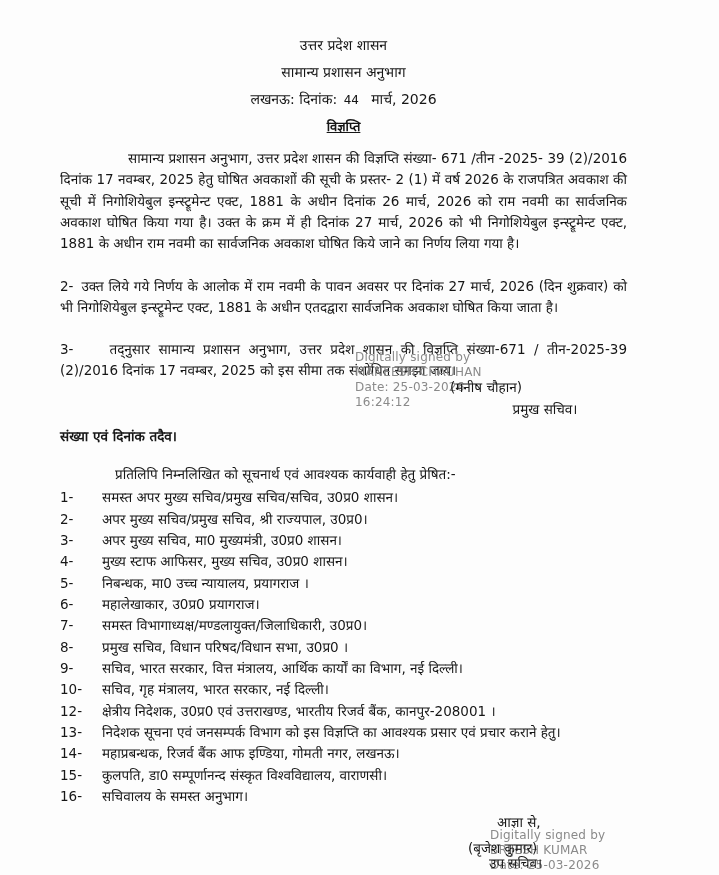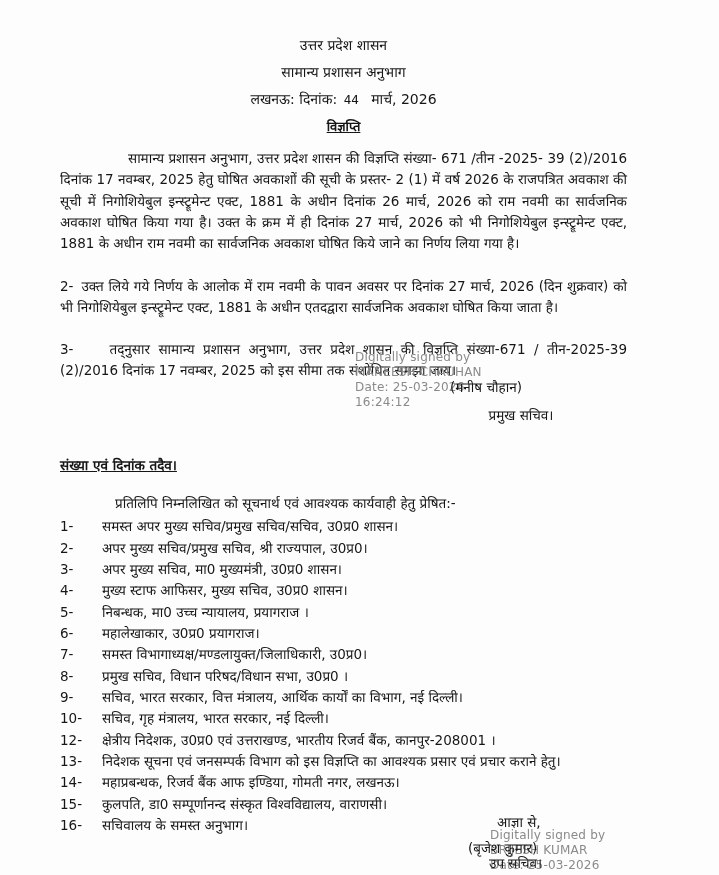--- a/index.html
+++ b/index.html
@@ -31,23 +31,23 @@
   .digital-sig{
     position:absolute;
     color:#8a8a8a;
     font-size:12px;
     line-height:1.25;
     white-space:pre-line;
     letter-spacing:.2px;
   }
   .sig1-digital{left:355px;top:350px;}
   .sig1-name{position:absolute;left:450px;top:377px;width:170px;text-align:left;}
-  .sig1-title{position:absolute;left:436px;top:399px;width:170px;text-align:center;margin-top:6px;}
+  .sig1-title{position:absolute;left:460px;top:399px;width:170px;text-align:center;}
   
-  .cc-heading{font-weight:bold;text-decoration:underline;margin-top:73px;}
+  .cc-heading{font-weight:bold;margin-top:44px;}
   .cc-intro{margin-top:17px;padding-left:55px;}
   .cc-list{margin-top:2px;}
   .cc-item{display:flex;align-items:flex-start;}
   .cc-num{flex:0 0 42px;}
   .cc-text{flex:1;}
   
   .sig2-order{position:absolute;left:497px;top:812px;}
   .sig2-digital{left:490px;top:828px;}
   .sig2-name{position:absolute;left:468px;top:838px;}
   .sig2-title{position:absolute;left:489px;top:853px;}

